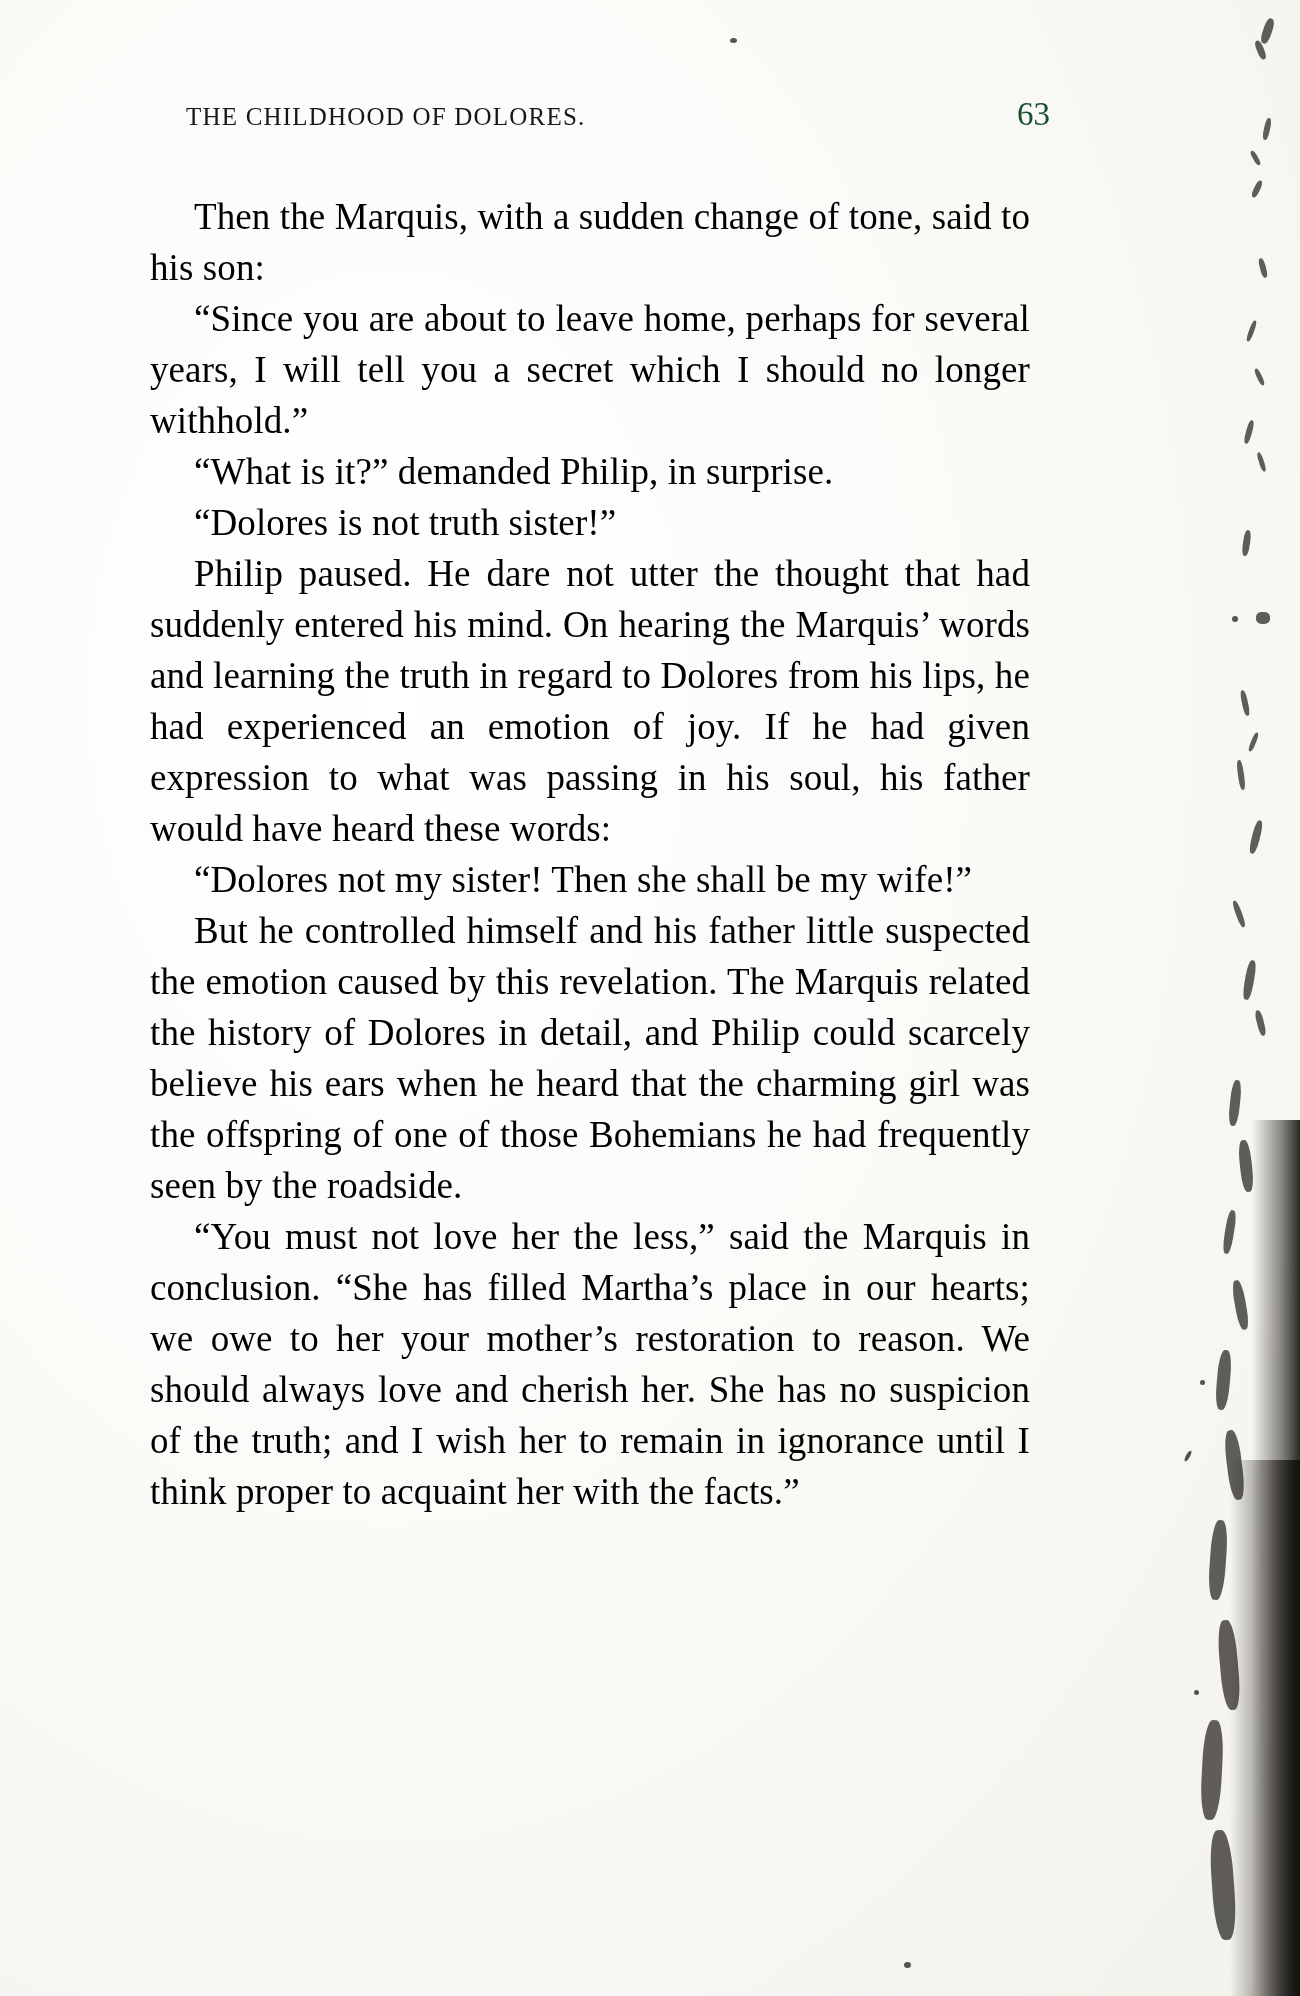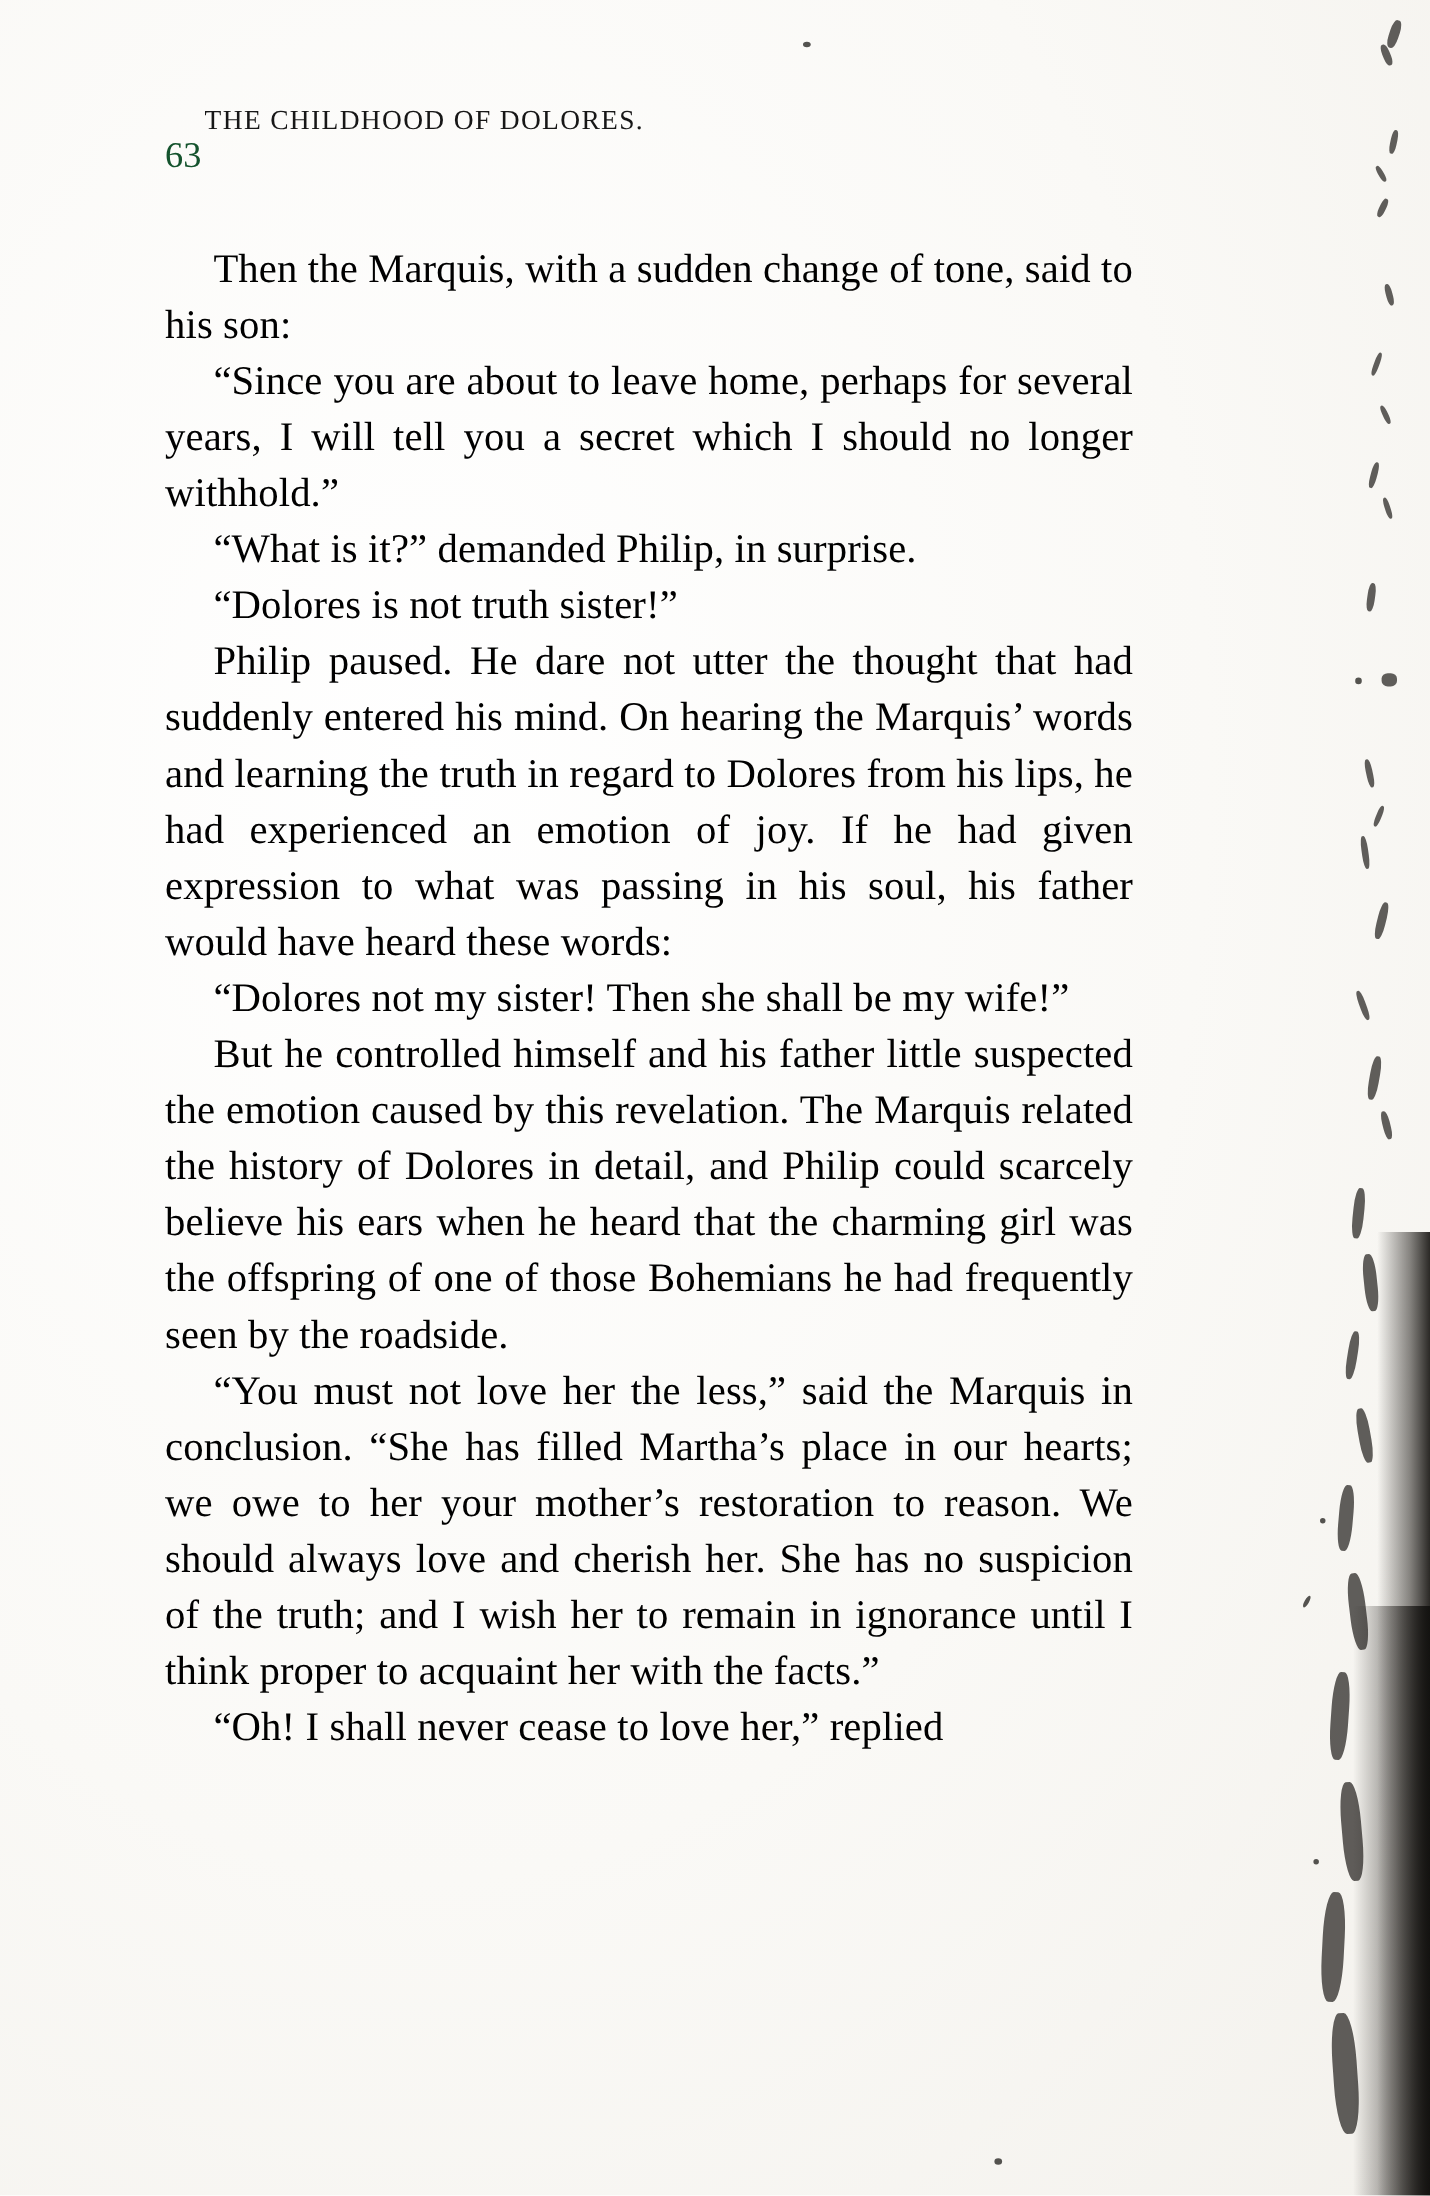--- a/index.html
+++ b/index.html
@@ -71,21 +71,20 @@
   }
 
   p.para {
     margin: 0;
     text-indent: 44px;
   }
 
   
   .body-text, .running-head {
     text-rendering: optimizeLegibility;
-    flex-direction: column;
   }
 
   
   .gutter-marks {
     position: absolute;
     right: 0;
     top: 0;
     width: 130px;
     height: 1996px;
     pointer-events: none;
@@ -135,21 +134,20 @@
 
     <div class="body-text">
       <p class="para">Then the Marquis, with a sudden change of tone, said to his son:</p>
       <p class="para">“Since you are about to leave home, perhaps for several years, I will tell you a secret which I should no longer withhold.”</p>
       <p class="para">“What is it?” demanded Philip, in surprise.</p>
       <p class="para">“Dolores is not truth sister!”</p>
       <p class="para">Philip paused. He dare not utter the thought that had suddenly entered his mind. On hearing the Marquis’ words and learning the truth in regard to Dolores from his lips, he had experienced an emotion of joy. If he had given expression to what was passing in his soul, his father would have heard these words:</p>
       <p class="para">“Dolores not my sister! Then she shall be my wife!”</p>
       <p class="para">But he controlled himself and his father little suspected the emotion caused by this revelation. The Marquis related the history of Dolores in detail, and Philip could scarcely believe his ears when he heard that the charming girl was the offspring of one of those Bohemians he had frequently seen by the roadside.</p>
       <p class="para">“You must not love her the less,” said the Marquis in conclusion. “She has filled Martha’s place in our hearts; we owe to her your mother’s restoration to reason. We should always love and cherish her. She has no suspicion of the truth; and I wish her to remain in ignorance until I think proper to acquaint her with the facts.”</p>
-      <p class="para">“Oh! I shall never cease to love her,” replied</p>
     </div>
 
   </div>
 
   <div class="gutter-marks">
     <div class="streak" style="right:28px; top:18px; width:9px; height:26px; transform:rotate(18deg);"></div>
     <div class="streak" style="right:36px; top:40px; width:7px; height:20px; transform:rotate(-22deg);"></div>
     <div class="streak" style="right:30px; top:118px; width:6px; height:22px; transform:rotate(12deg);"></div>
     <div class="streak" style="right:42px; top:150px; width:5px; height:16px; transform:rotate(-30deg);"></div>
     <div class="streak" style="right:40px; top:180px; width:6px; height:18px; transform:rotate(25deg);"></div>

